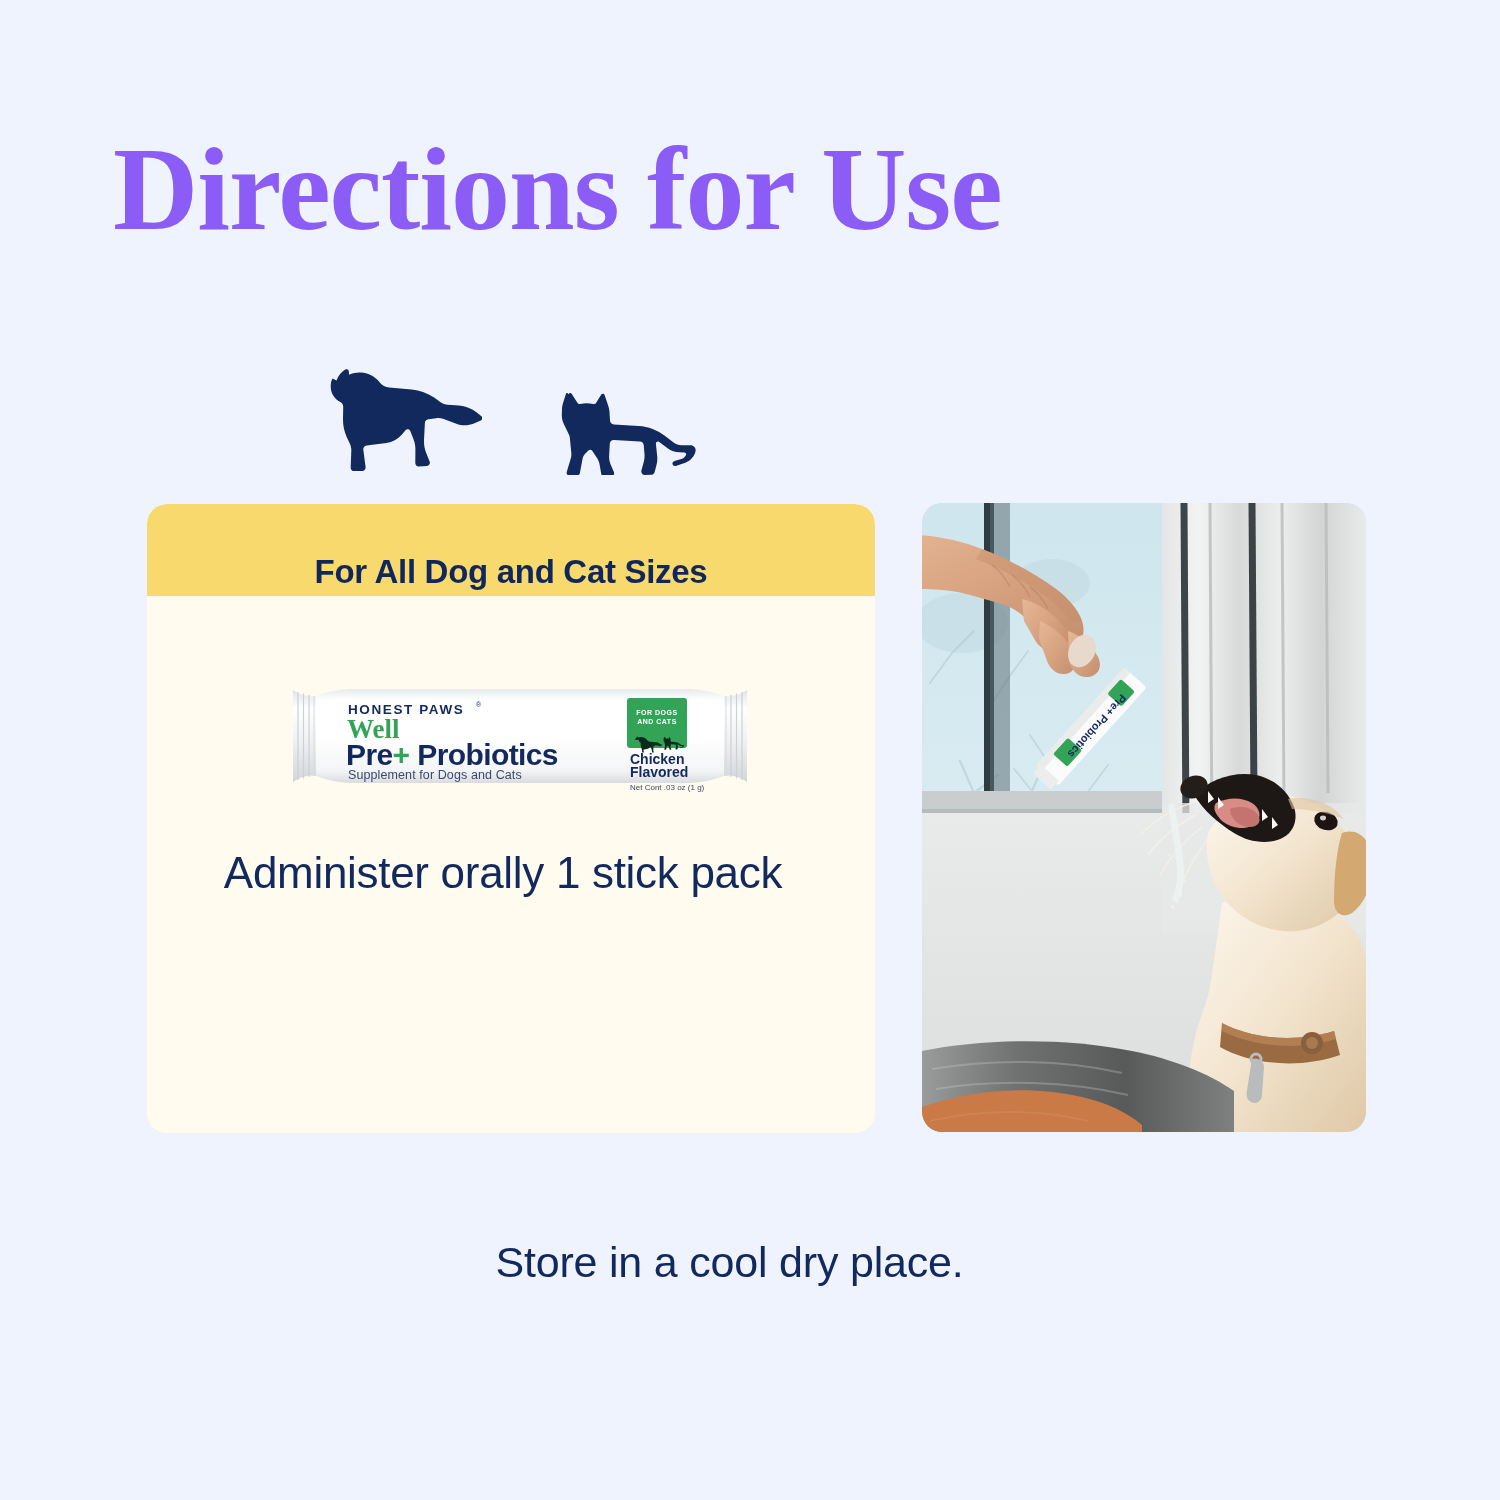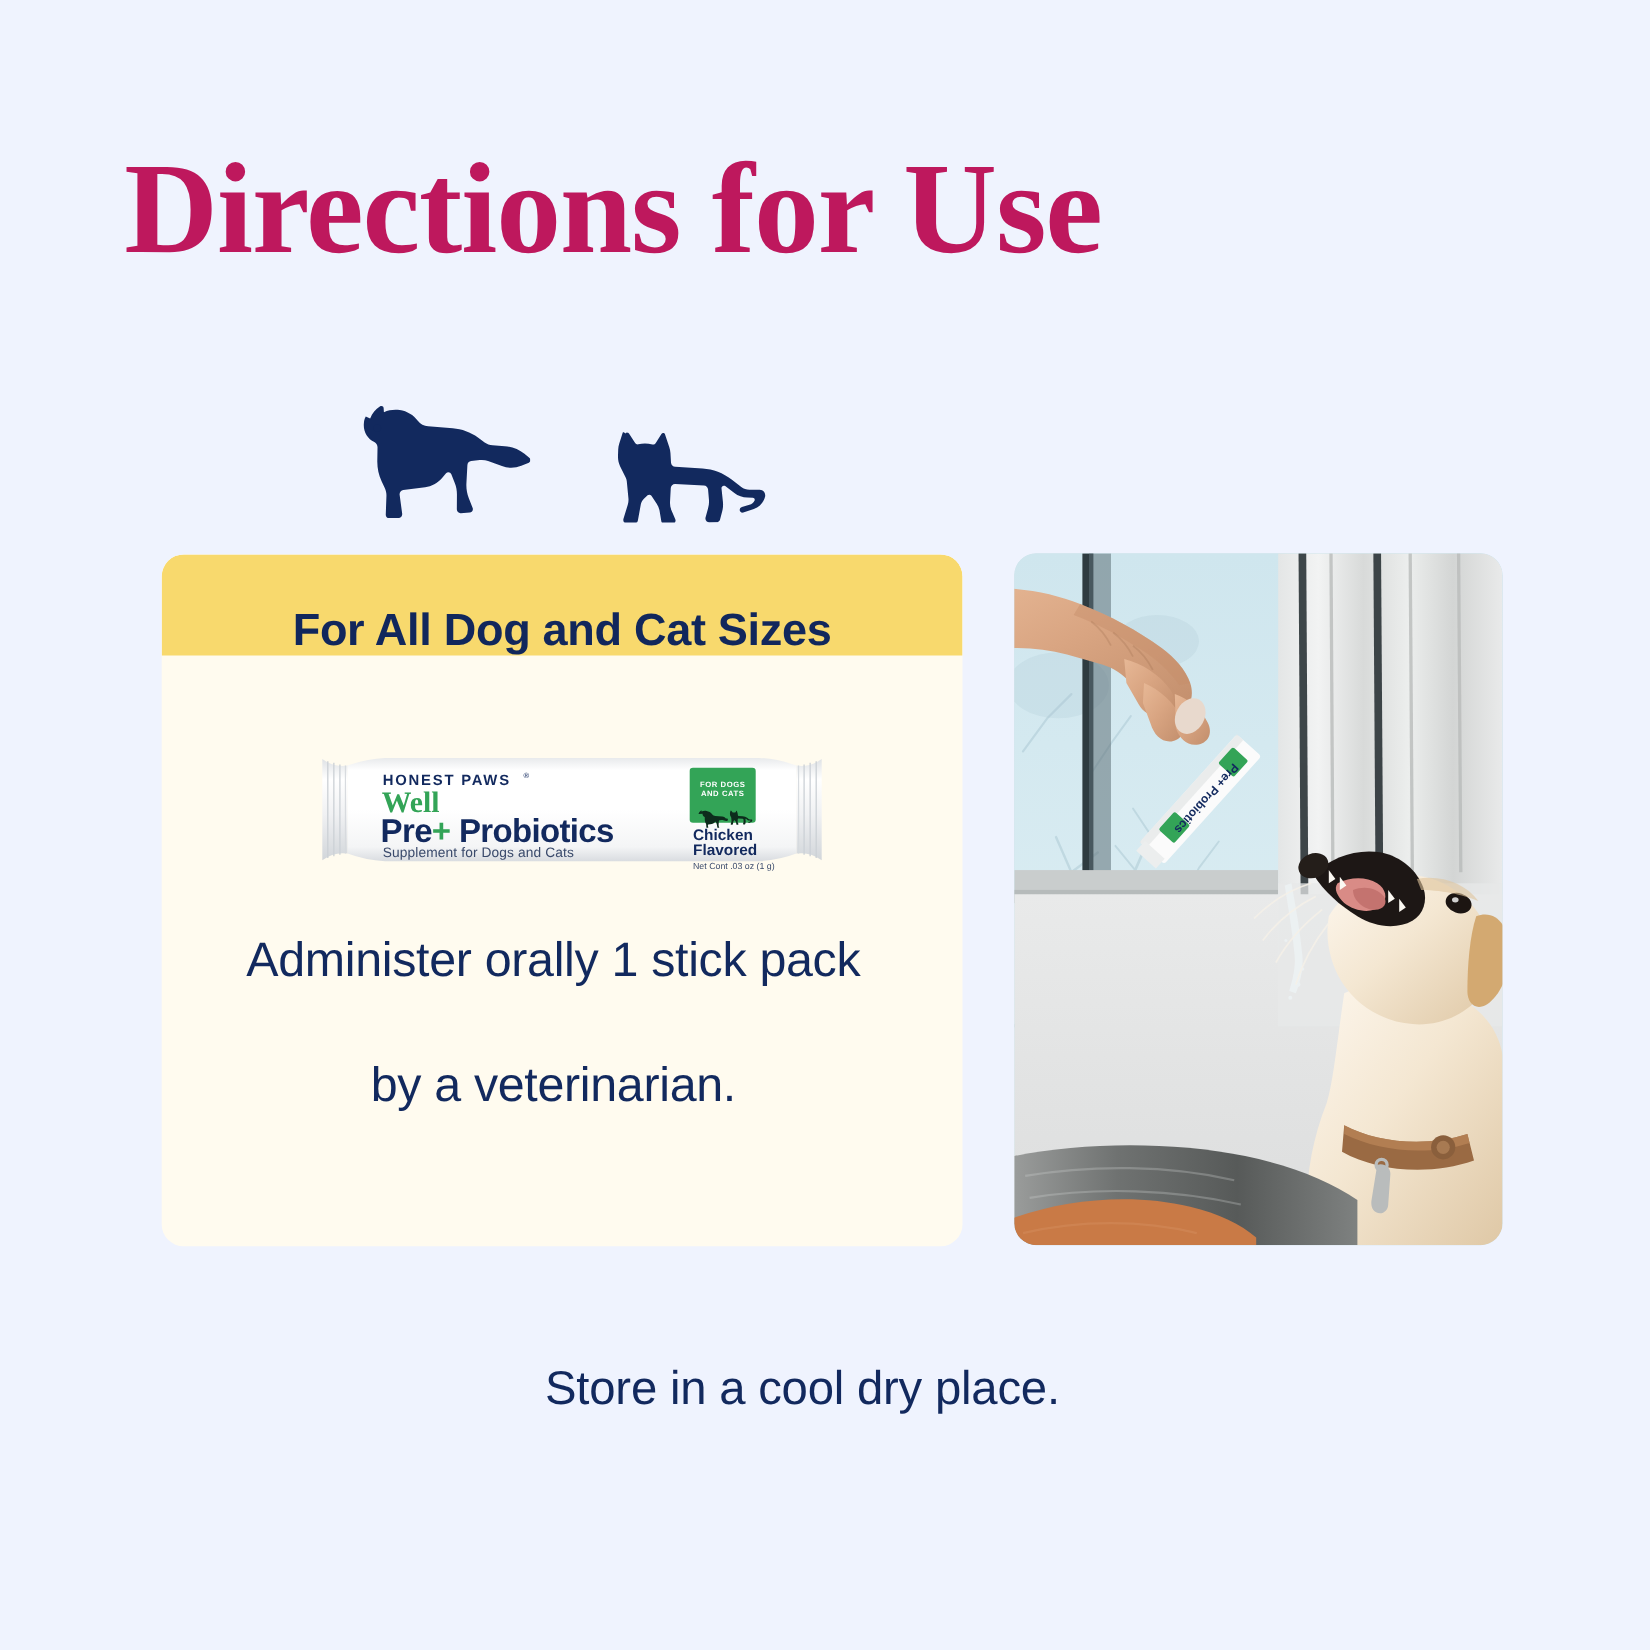--- a/index.html
+++ b/index.html
@@ -13,21 +13,21 @@
 
   
   #page-title {
     position:absolute;
     left:113px;
     top:128px;
     font-family:"Liberation Serif", serif;
     font-size:118px;
     font-weight:700;
     letter-spacing:-1px;
-    color:#be185d;
+    color:#8b5cf6;
     line-height:1.05;
     white-space:nowrap;
   }
 
   
   #pets-row {
     position:absolute;
     left:322px;
     top:363px;
     width:380px;
@@ -50,21 +50,21 @@
   }
   #dosage-card-header {
     height:92px;
     background:#f8d96d;
     display:flex;
     align-items:center;
     justify-content:center;
     border-radius:20px 20px 0 0;
   }
   #dosage-card-header-label {
-    font-size:41px;
+    font-size:33px;
     font-weight:700;
     color:#11275c;
     letter-spacing:-0.3px;
     margin-top:44px;
   }
 
   
   #stick-pack {
     position:absolute;
     left:143px;
@@ -194,21 +194,20 @@
 
       <text x="340" y="88" font-family="'Liberation Sans',sans-serif" font-size="14" font-weight="700" fill="#12295e">Chicken</text>
       <text x="340" y="101" font-family="'Liberation Sans',sans-serif" font-size="14" font-weight="700" fill="#12295e">Flavored</text>
       <text x="340" y="114" font-family="'Liberation Sans',sans-serif" font-size="8" fill="#3a4a6b">Net Cont .03 oz (1 g)</text>
     </svg>
   </div>
 
   <p id="dosage-instructions">
     <span>Administer orally 1 stick pack</span><br>
     <br>
-    <span>by a veterinarian.</span>
   </p>
 
 </section>
 
 <figure id="usage-photo">
   <svg width="444" height="629" viewBox="0 0 444 629">
     <defs>
       <linearGradient id="skyG" x1="0" y1="0" x2="0" y2="1">
         <stop offset="0%" stop-color="#cfe6ee"></stop>
         <stop offset="55%" stop-color="#d9ecf2"></stop>

